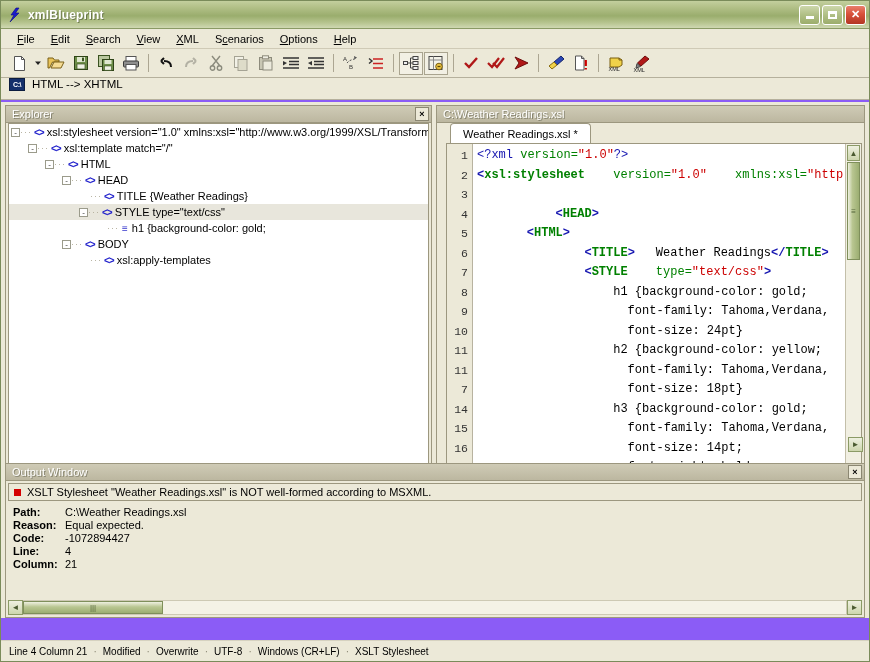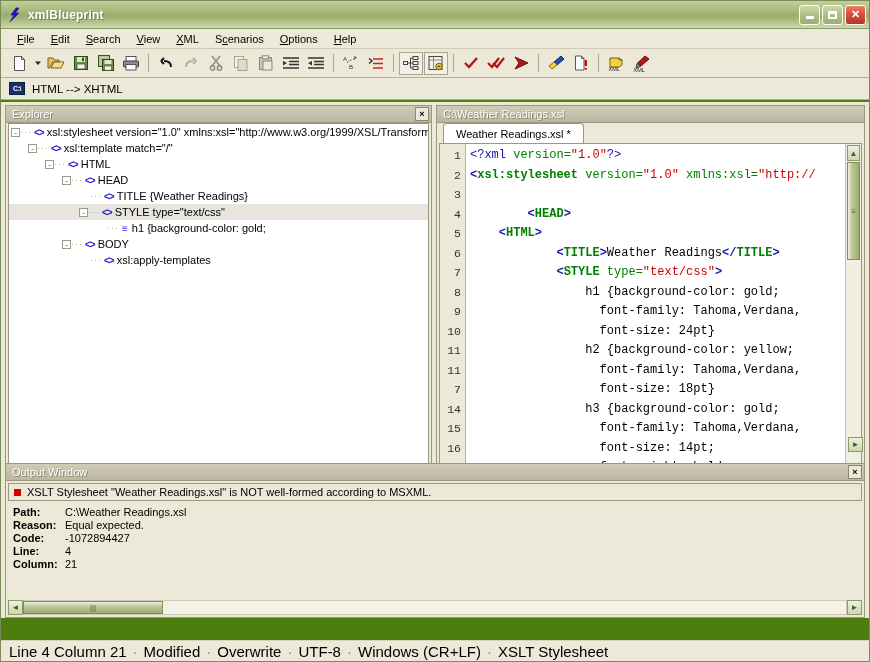--- a/index.html
+++ b/index.html
@@ -8,21 +8,21 @@
     width:870px; height:662px;
     font-family:"Liberation Sans", sans-serif;
     font-size:11px;
     background:#d4d0c8;
     overflow:hidden;
   }
   
   #app {
     position:relative;
     width:870px; height:662px;
-    background:#4d7c0f;
+    background:#8b5cf6;
     border:1px solid #7a8b5a;
     overflow:hidden;
   }
   
   #titlebar {
     height:28px;
     background:linear-gradient(180deg,#c3cf9e 0%,#b3c189 22%,#9aad6d 55%,#b6c48e 80%,#cfd8b2 100%);
     border-bottom:1px solid #8a9a64;
     display:flex; align-items:center;
     padding:0 3px 0 6px;
@@ -74,21 +74,21 @@
   .tbtn {
     width:24px; height:23px;
     display:flex; align-items:center; justify-content:center;
     position:relative;
   }
   .tbtn.framed { border:1px solid #a9a48f; background:#f2f0e4; }
   .tsep { width:1px; height:18px; background:#aca692; margin:0 4px; }
   
   #scenariobar {
     height:22px; background:#ece9d8;
-    display:flex; align-items:center; padding-left:8px;
+    display:flex; align-items:flex-start; padding-left:8px;
     border-bottom:1px solid #b5b09c;
   }
   #scenario-icon {
     width:16px; height:13px; background:#15306b;
     border:1px solid #0b1c40; margin-right:7px;
     display:flex; align-items:center; justify-content:center;
     color:#fff; font-size:7px; font-weight:bold; letter-spacing:-.5px;
     font-family:"Liberation Sans", sans-serif;
   }
   #scenario-text { font-size:11.5px; color:#000; }
@@ -179,20 +179,21 @@
   .redsq { width:7px; height:7px; background:#d40000; margin-right:6px; flex:none; }
   
   #editor-pane {
     position:absolute; left:435px; right:4px; top:3px; bottom:3px;
     display:flex; flex-direction:column;
   }
   #editor-body {
     flex:1; border:1px solid #9c977f; border-top:none;
     background:#ece9d8; display:flex; flex-direction:column;
     min-height:0;
+    padding-left:7px;
   }
   #edit-area {
     flex:1; margin:0 2px 0 2px;
     border:1px solid #9c977f; background:#fff;
     display:flex; position:relative; overflow:hidden;
   }
   #gutter {
     width:26px; background:#ece9d8;
     border-right:1px solid #b8b3a0;
     flex:none; padding-top:2px;
@@ -207,21 +208,21 @@
     height:19.5px; line-height:19.5px;
     font-family:"Liberation Mono", monospace; font-size:12px;
     white-space:pre; padding-left:4px;
   }
   .cline.hl { background:#ff0000; color:#fff; }
   .cline.hl .tag, .cline.hl .name, .cline.hl .attr, .cline.hl .val, .cline.hl .txt { color:#fff; }
   .tag  { color:#1515b0; font-weight:bold; }
   .name { color:#008000; font-weight:bold; }
   .attr { color:#008000; }
   .val  { color:#cc0000; }
-  .txt  { color:#000; }
+  .txt  { color:#000;margin-left:21px; }
   .pi   { color:#1515b0; }
   .caret {
     display:inline-block; width:1px; height:14px;
     background:#00c8c8; vertical-align:middle;
     position:relative; top:-1px;
   }
   
   .vsb {
     position:absolute; right:0; top:0; bottom:0; width:16px;
     background:#f1efe2; border-left:1px solid #c3bfa9;
@@ -299,21 +300,21 @@
     background:#fff; border:1px solid #9c977f; border-bottom:none;
     border-radius:3px 3px 0 0;
     padding:2px 10px 2px 10px; font-size:11px; color:#000;
     margin-left:8px;
   }
   #statusbar {
     position:absolute; left:0; right:0; bottom:0; height:21px;
     background:#ece9d8;
     display:flex; align-items:center;
     padding-left:8px;
-    font-size:15px; color:#000;
+    font-size:10px; color:#000;
     border-top:1px solid #d6d2c0;
   }
   #statusbar .sep { margin:0 6px; color:#8a8672; }
   
   svg { display:block; }
 </style>
 </head>
 <body>
 
 <div id="app">

